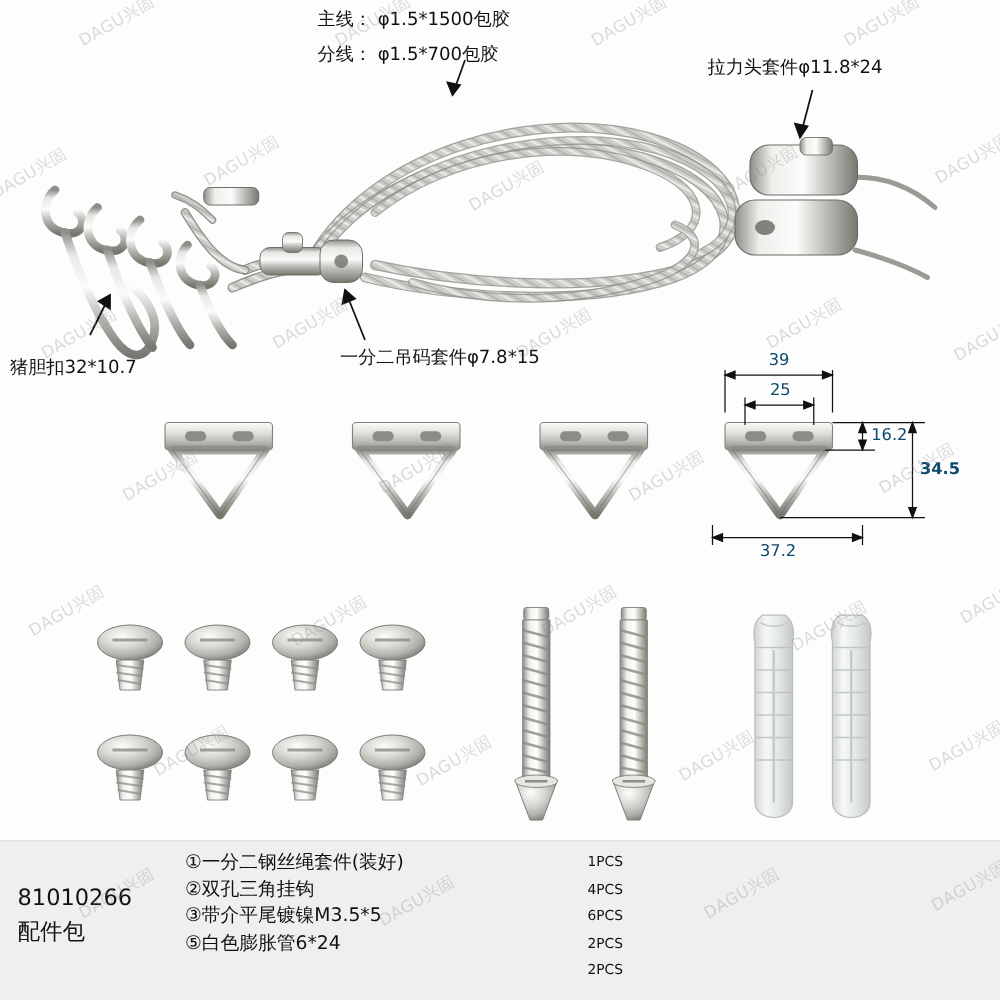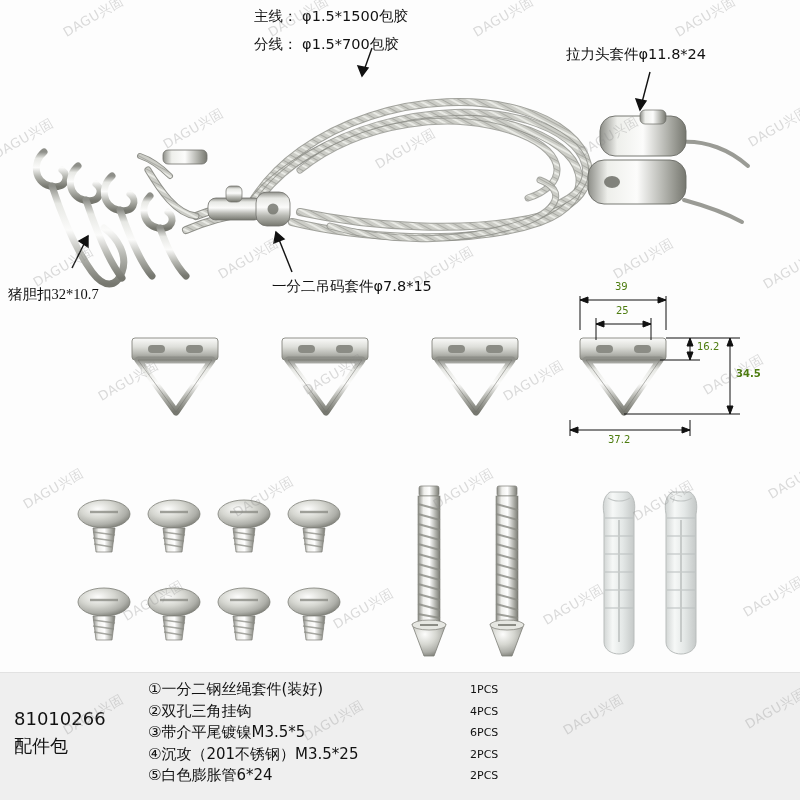--- a/index.html
+++ b/index.html
@@ -32,22 +32,22 @@
     position: absolute;
     font-size: 14.5px;
     color: #111;
     white-space: nowrap;
     line-height: 1.45;
   }
 
   
   .dim {
     position: absolute;
-    font-size: 10px;
-    color: #4d7c0f;
+    font-size: 13px;
+    color: #0c4a6e;
     white-space: nowrap;
   }
 
   
   svg.overlay {
     position: absolute; inset: 0;
     width: 800px; height: 800px;
     pointer-events: none;
   }
 
@@ -409,40 +409,39 @@
         </g>
         <path d="M17 28 L17 150" stroke="#c6cac9" stroke-width="2"></path>
         <path d="M6 6 C12 10 22 10 28 6" stroke="#c2c6c5" stroke-width="1.2" fill="none"></path>
       </g>
     </g>
   </svg>
 
   <div class="anno" style="left:254px; top:6px;">主线：  φ1.5*1500包胶</div>
   <div class="anno" style="left:254px; top:34px;">分线：  φ1.5*700包胶</div>
   <div class="anno" style="left:566px; top:44px;">拉力头套件φ11.8*24</div>
-  <div class="anno" style="left:8px; top:284px;font-family:Liberation Serif, serif;">猪胆扣32*10.7</div>
+  <div class="anno" style="left:8px; top:284px;">猪胆扣32*10.7</div>
   <div class="anno" style="left:272px; top:276px;">一分二吊码套件φ7.8*15</div>
 
   <div class="dim" style="left:615px; top:281px;">39</div>
   <div class="dim" style="left:616px; top:305px;">25</div>
   <div class="dim" style="left:697px; top:341px;">16.2</div>
   <div class="dim" style="left:736px; top:368px;font-weight:bold;">34.5</div>
   <div class="dim" style="left:608px; top:434px;">37.2</div>
 
   <div class="infobar">
     <div class="code">
       <div>81010266</div>
       <div>配件包</div>
     </div>
 
     <div class="list">
       <div class="row">①一分二钢丝绳套件(装好)</div>
       <div class="row">②双孔三角挂钩</div>
       <div class="row">③带介平尾镀镍M3.5*5</div>
-      <div class="row">④沉攻（201不锈钢）M3.5*25</div>
       <div class="row">⑤白色膨胀管6*24</div>
     </div>
 
     <div class="qty">
       <div class="row">1PCS</div>
       <div class="row">4PCS</div>
       <div class="row">6PCS</div>
       <div class="row">2PCS</div>
       <div class="row">2PCS</div>
     </div>

